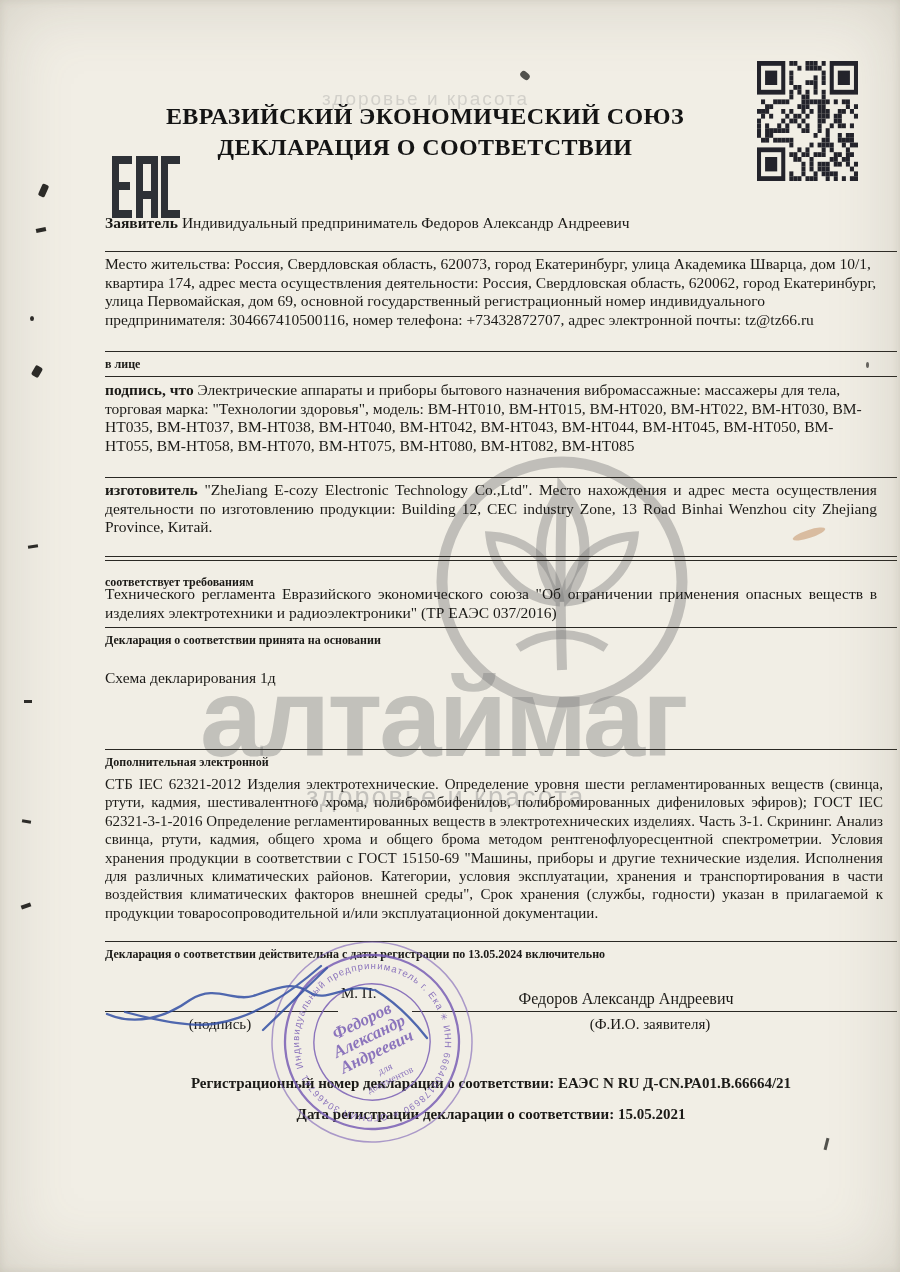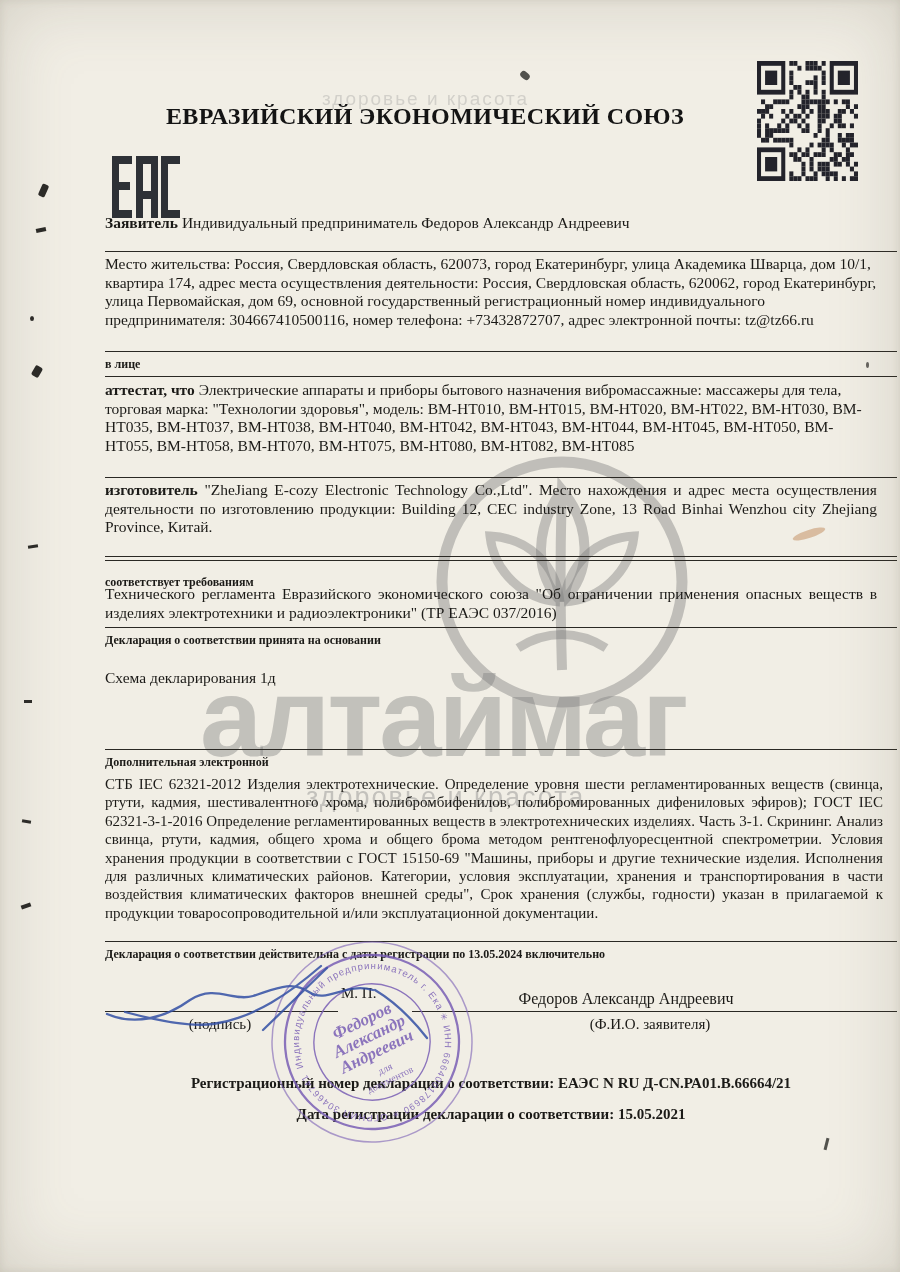--- a/index.html
+++ b/index.html
@@ -57,20 +57,21 @@
     <path d="M128,150 C92,148 62,120 58,84 C96,86 124,112 128,150" stroke-width="9"></path>
     <path d="M132,150 C168,148 198,120 202,84 C164,86 136,112 132,150" stroke-width="9"></path>
     <path d="M86,196 C114,178 146,178 174,196" stroke-width="9"></path>
   </g>
 </svg>
 <div class="wm wm-big">алтаймаг</div>
 <div class="wm wm-small">здоровье и красота</div>
 
 <div class="title">
   <div>ЕВРАЗИЙСКИЙ ЭКОНОМИЧЕСКИЙ СОЮЗ</div>
+  <div>ДЕКЛАРАЦИЯ О СООТВЕТСТВИИ</div>
 </div>
 
 <svg class="eac" width="68" height="62" viewBox="0 0 68 62" aria-label="ЕАС">
   <g fill="#2e3136">
     <path d="M0,0 h20 v8 h-13 v18 h11 v8 h-11 v20 h13 v8 h-20 z"></path>
     <path fill-rule="evenodd" d="M24,0 h22 v62 h-7 v-19 h-8 v19 h-7 z M31,8 v27 h8 v-27 z"></path>
     <path d="M49,0 h19 v8 h-12 v46 h12 v8 h-19 z"></path>
   </g>
 </svg>
 
@@ -293,21 +294,21 @@
 
 <div class="rule" style="top:251px"></div>
 
 <div class="sec" style="top:255px">Место жительства: Россия, Свердловская область, 620073, город Екатеринбург, улица Академика Шварца, дом 10/1, квартира 174, адрес места осуществления деятельности: Россия, Свердловская область, 620062, город Екатеринбург, улица Первомайская, дом 69, основной государственный регистрационный номер индивидуального предпринимателя: 304667410500116, номер телефона: +73432872707, адрес электронной почты: tz@tz66.ru</div>
 
 <div class="rule" style="top:351px"></div>
 <div class="sec hdr" style="top:355px">в лице</div>
 <div class="rule" style="top:376px"></div>
 
 <div class="sec" style="top:381px">
-  <span class="b">аттестат, что</span>
+  <span class="b">подпись, что</span>
   <span>Электрические аппараты и приборы бытового назначения вибромассажные: массажеры для тела, торговая марка: "Технологии здоровья", модель: BM-HT010, BM-HT015, BM-HT020, BM-HT022, BM-HT030, BM-HT035, BM-HT037, BM-HT038, BM-HT040, BM-HT042, BM-HT043, BM-HT044, BM-HT045, BM-HT050, BM-HT055, BM-HT058, BM-HT070, BM-HT075, BM-HT080, BM-HT082, BM-HT085</span>
 </div>
 
 <div class="rule" style="top:477px"></div>
 
 <div class="sec" style="top:481px">
   <div class="just">
     <span class="b">изготовитель</span>
     <span>"ZheJiang E-cozy Electronic Technology Co.,Ltd". Место нахождения и адрес места осуществления деятельности по изготовлению продукции: Building 12, CEC industry Zone, 13 Road Binhai Wenzhou city Zhejiang Province, Китай.</span>
   </div>

